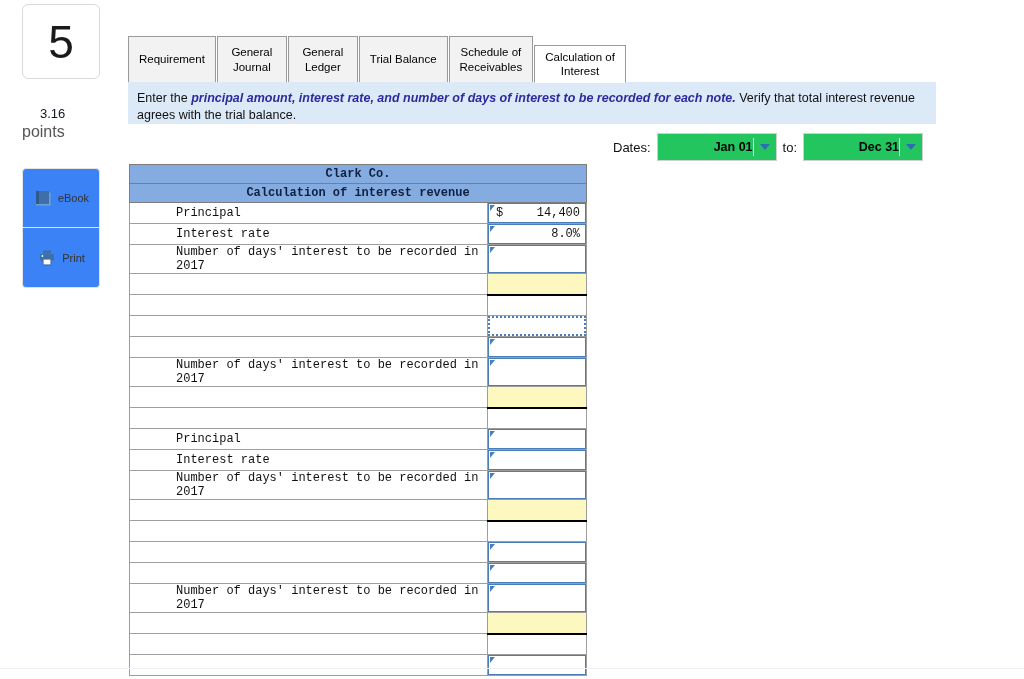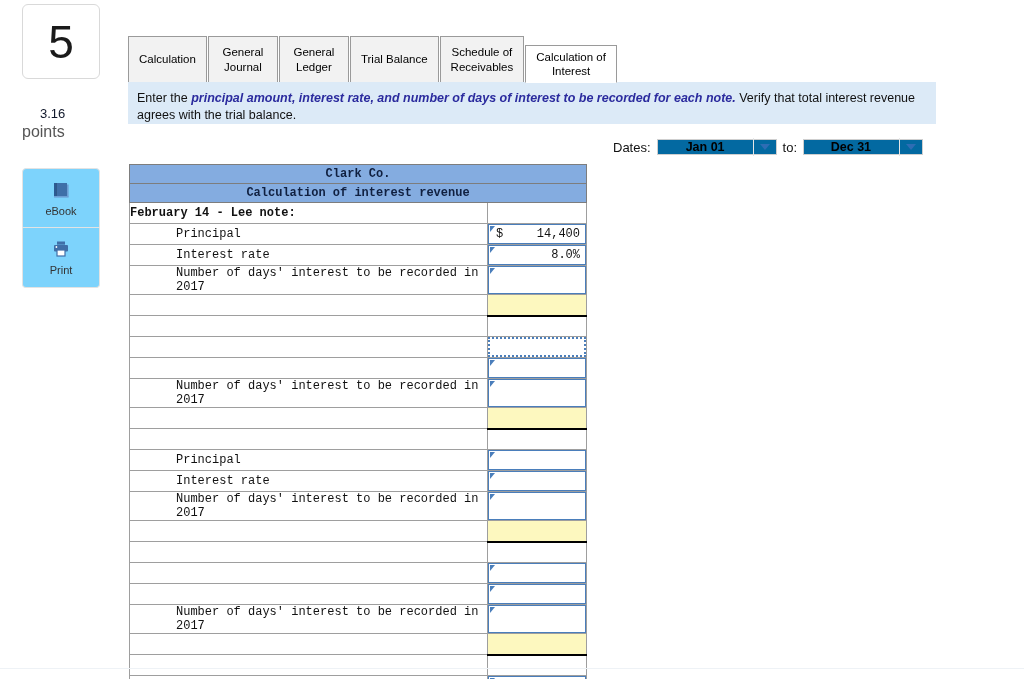--- a/index.html
+++ b/index.html
@@ -27,22 +27,22 @@
     display: flex; align-items: center; justify-content: center;
   }
   .qnum-box span { font-size: 46px; color: #1a1a1a; font-weight: 400; line-height: 1; }
 
   .points-val { position: absolute; left: 40px; top: 106px; font-size: 13px; color: #0f172a; }
   .points-lbl { position: absolute; left: 22px; top: 123px; font-size: 16px; color: #555; }
 
   .tool-group { position: absolute; left: 22px; top: 168px; width: 78px; }
   .tool-btn {
     width: 78px; height: 60px; box-sizing: border-box;
-    border: 1px solid #e3e3e3; background: #7dd3fc;
-    display: flex; flex-direction: column; align-items: center; justify-content: center;
+    border: 1px solid #e3e3e3; background: #3b82f6;
+    display: flex; flex-direction: row; align-items: center; justify-content: center;
     gap: 5px; cursor: pointer;
   }
   .tool-btn + .tool-btn { border-top: none; }
   .tool-btn:first-child { border-radius: 4px 4px 0 0; }
   .tool-btn:last-child { border-radius: 0 0 4px 4px; }
   .tool-lbl { font-size: 11px; color: #333; }
   .tool-icon { width: 20px; height: 20px; display: block; }
 
   
   .tabstrip {
@@ -70,23 +70,23 @@
   .banner .em { color: #2b2b9e; font-style: italic; font-weight: bold; }
 
   
   .dates-row {
     position: absolute; left: 613px; top: 137px; height: 20px;
     display: flex; align-items: center; gap: 6px; text-align: right;
   }
   .dates-lbl { font-size: 13px; color: #111; }
   .to-lbl { font-size: 13px; color: #111; }
   .combo {
-    box-sizing: border-box; width: 120px; height: 16px;
-    border: 1px solid #cfcfcf; background: #0369a1;
-    display: flex; align-items: center; cursor: pointer; gap: 28px;
+    box-sizing: border-box; width: 120px; height: 28px;
+    border: 1px solid #cfcfcf; background: #22c55e;
+    display: flex; align-items: center; cursor: pointer;
   }
   .combo .val {
     flex: 1; font-size: 12.5px; font-weight: bold; color: #000;
     padding-left: 6px; white-space: nowrap;
   }
   .combo .arrow {
     width: 22px; height: 18px; display: flex; align-items: center; justify-content: center;
     border-left: 1px solid #e6e6e6;
   }
   .caret {
@@ -192,21 +192,21 @@
           </svg>
         </span>
         <span class="tool-lbl">Print</span>
       </div>
 
 
     </div>
   </div>
 
   <div class="tabstrip" id="tabstrip">
-      <div class="tab">Calculation</div>
+      <div class="tab">Requirement</div>
       <div class="tab">General
 Journal</div>
       <div class="tab">General
 Ledger</div>
       <div class="tab">Trial Balance</div>
       <div class="tab">Schedule of
 Receivables</div>
       <div class="tab active">Calculation of
 Interest</div>
     </div>
@@ -240,24 +240,20 @@
         <col class="col-lbl">
         <col class="col-val">
       </colgroup>
     <tbody id="sheet-body">
       <tr>
         <td class="hdr" colspan="2">Clark Co.</td>
       </tr>
       <tr>
         <td class="hdr" colspan="2">Calculation of interest revenue</td>
       </tr>
-    <tr>
-          <td class="lbl-cell bold">February 14 - Lee note:</td>
-          <td class="val-cell plain"></td>
-        </tr>
         <tr>
           <td class="lbl-cell indent">Principal</td>
           <td class="val-cell">
             <div class="inp">
               <span class="cur">$</span>
               <span class="amt">14,400</span>
             </div>
           </td>
         </tr>
         <tr>

